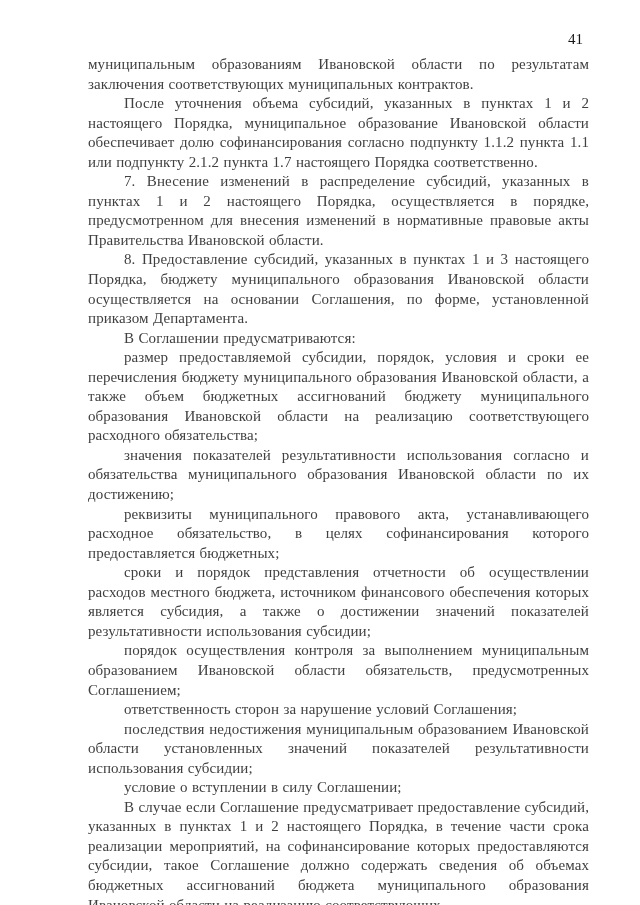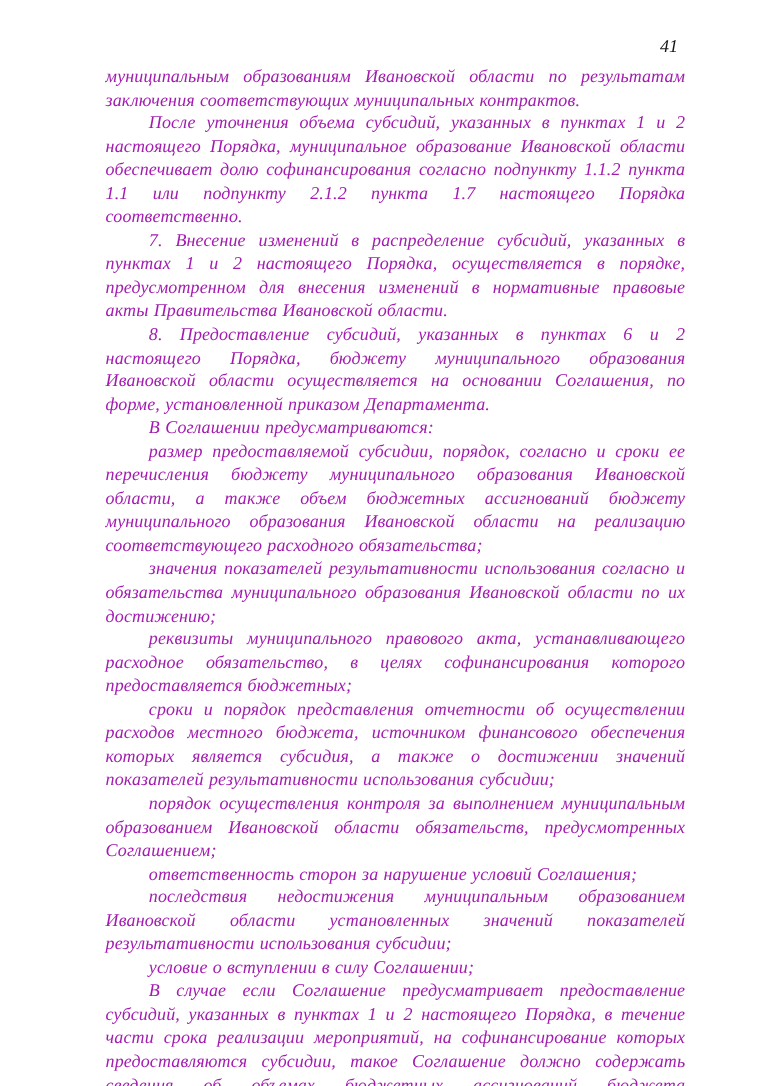--- a/index.html
+++ b/index.html
@@ -12,57 +12,56 @@
     background: #ffffff;
     font-family: "Liberation Serif", "DejaVu Serif", serif;
     color: #1b1b1b;
     overflow: hidden;
   }
   .page {
     position: relative;
     width: 640px;
     height: 830px;
     box-sizing: border-box;
-    padding: 30px 69px 0 88px;
+    padding: 30px 51px 0 88px;
     background: #ffffff;
-    font-style: italic;
   }
   .page-number {
     text-align: right;
     font-size: 15px;
     line-height: 19px;
     padding-right: 6px;
     margin-bottom: 6px;
     color: #161616;
   }
   .doc-body p {
     margin: 0;
     font-size: 15px;
     line-height: 19.55px;
     text-align: justify;
     letter-spacing: 0.1px;
     word-spacing: 0.5px;
-    color: #a21caf;
+    color: #404040;
   }
   .doc-body p.indent {
     text-indent: 36px;
   }
 </style>
 </head>
 <body>
 
 <div class="page">
   <div class="page-number">41</div>
   <div class="doc-body">
       <p class="">муниципальным образованиям Ивановской области по результатам заключения соответствующих муниципальных контрактов.</p>
       <p class="indent">После уточнения объема субсидий, указанных в пунктах 1 и 2 настоящего Порядка, муниципальное образование Ивановской области обеспечивает долю софинансирования согласно подпункту 1.1.2 пункта 1.1 или подпункту 2.1.2 пункта 1.7 настоящего Порядка соответственно.</p>
       <p class="indent">7. Внесение изменений в распределение субсидий, указанных в пунктах 1 и 2 настоящего Порядка, осуществляется в порядке, предусмотренном для внесения изменений в нормативные правовые акты Правительства Ивановской области.</p>
-      <p class="indent">8. Предоставление субсидий, указанных в пунктах 6 и 2 настоящего Порядка, бюджету муниципального образования Ивановской области осуществляется на основании Соглашения, по форме, установленной приказом Департамента.</p>
+      <p class="indent">8. Предоставление субсидий, указанных в пунктах 1 и 3 настоящего Порядка, бюджету муниципального образования Ивановской области осуществляется на основании Соглашения, по форме, установленной приказом Департамента.</p>
       <p class="indent">В Соглашении предусматриваются:</p>
-      <p class="indent">размер предоставляемой субсидии, порядок, согласно и сроки ее перечисления бюджету муниципального образования Ивановской области, а также объем бюджетных ассигнований бюджету муниципального образования Ивановской области на реализацию соответствующего расходного обязательства;</p>
+      <p class="indent">размер предоставляемой субсидии, порядок, условия и сроки ее перечисления бюджету муниципального образования Ивановской области, а также объем бюджетных ассигнований бюджету муниципального образования Ивановской области на реализацию соответствующего расходного обязательства;</p>
       <p class="indent">значения показателей результативности использования согласно и обязательства муниципального образования Ивановской области по их достижению;</p>
       <p class="indent">реквизиты муниципального правового акта, устанавливающего расходное обязательство, в целях софинансирования которого предоставляется бюджетных;</p>
       <p class="indent">сроки и порядок представления отчетности об осуществлении расходов местного бюджета, источником финансового обеспечения которых является субсидия, а также о достижении значений показателей результативности использования субсидии;</p>
       <p class="indent">порядок осуществления контроля за выполнением муниципальным образованием Ивановской области обязательств, предусмотренных Соглашением;</p>
       <p class="indent">ответственность сторон за нарушение условий Соглашения;</p>
       <p class="indent">последствия недостижения муниципальным образованием Ивановской области установленных значений показателей результативности использования субсидии;</p>
       <p class="indent">условие о вступлении в силу Соглашении;</p>
       <p class="indent">В случае если Соглашение предусматривает предоставление субсидий, указанных в пунктах 1 и 2 настоящего Порядка, в течение части срока реализации мероприятий, на софинансирование которых предоставляются субсидии, такое Соглашение должно содержать сведения об объемах бюджетных ассигнований бюджета муниципального образования Ивановской области на реализацию соответствующих</p>
     </div>
 </div>

